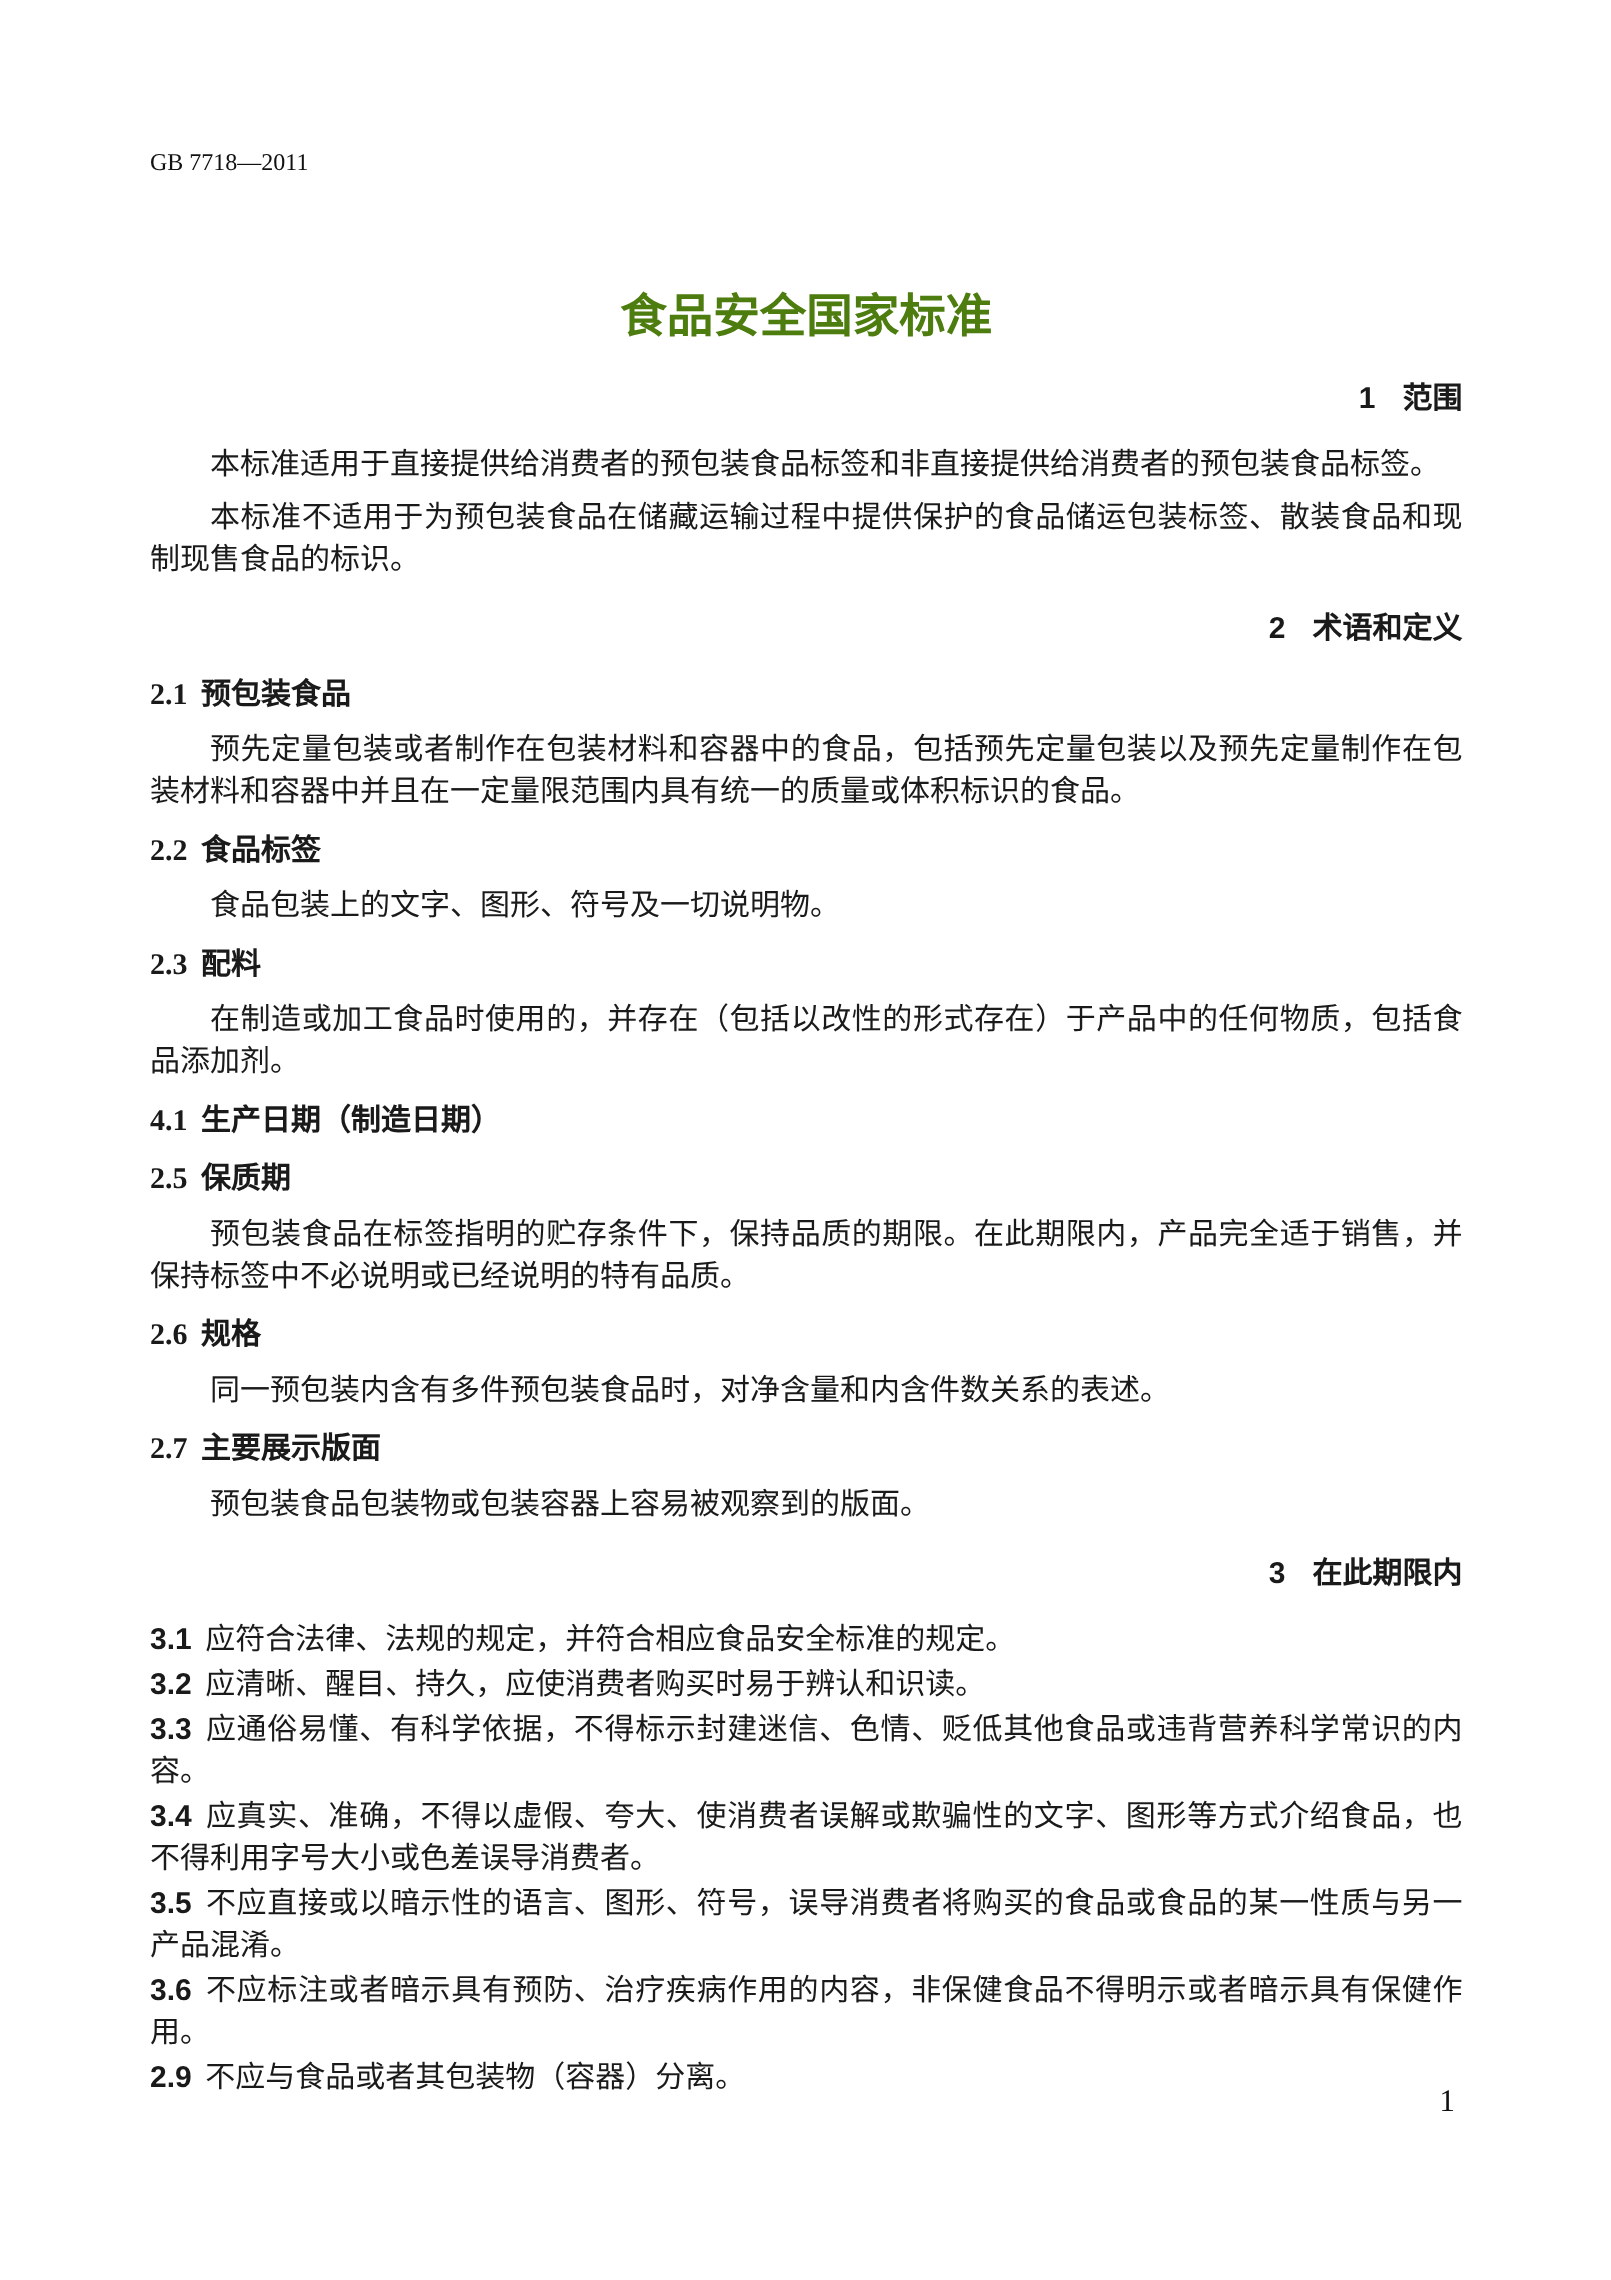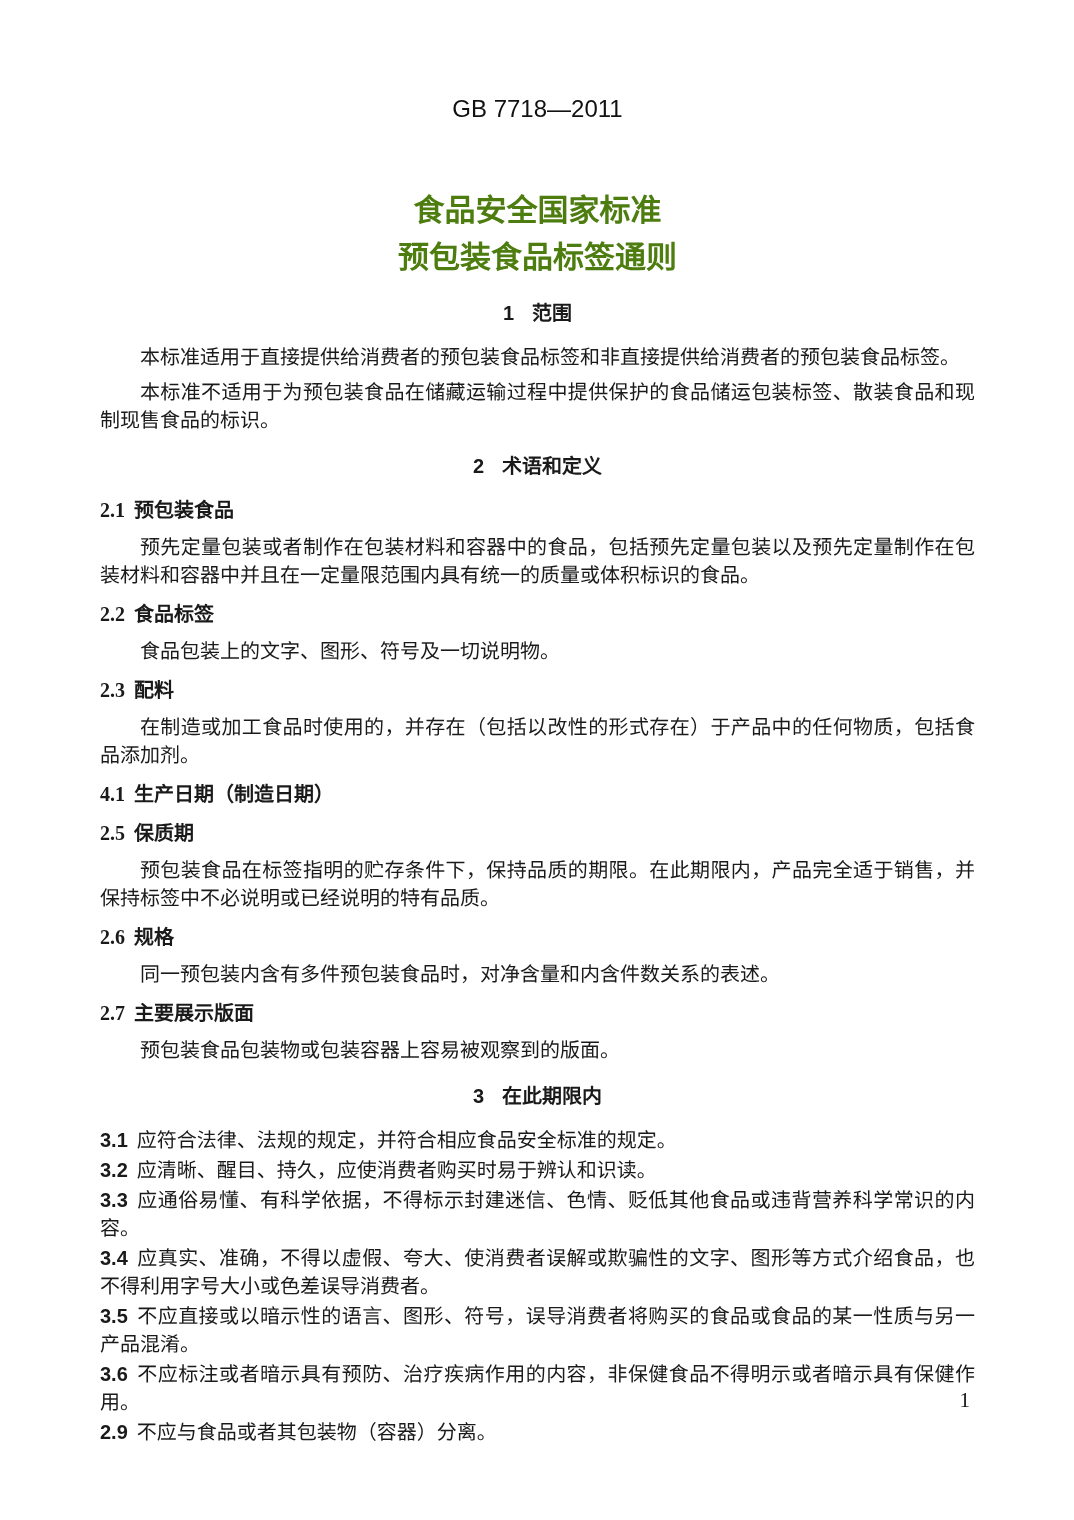--- a/index.html
+++ b/index.html
@@ -13,24 +13,24 @@
     height: 1520px;
     margin: 0 auto;
     background: #ffffff;
     color: #1a1a1a;
     box-sizing: border-box;
     padding: 95px 99px 0 100px;
     font-family: "Liberation Serif", "DejaVu Serif", serif;
     overflow: hidden;
   }
   .doc-code {
-    text-align: center;
-    font-size: 24px;
+    text-align: left;
+    font-size: 16px;
     line-height: 28px;
-    font-family: Liberation Sans, sans-serif;
+    font-family: Liberation Serif, serif;
     color: #111111;
   }
   .title-block {
     margin-top: 64px;
     text-align: center;
     font-family: "Liberation Sans", "DejaVu Sans", sans-serif;
     font-weight: bold;
     font-size: 31px;
     line-height: 47px;
     color: #4d7c0f;
@@ -40,21 +40,21 @@
     font-size: 20px;
     line-height: 28px;
     text-align: justify;
   }
   .chapter-heading {
     font-family: "Liberation Sans", "DejaVu Sans", sans-serif;
     font-weight: bold;
     font-size: 20px;
     line-height: 28px;
     margin: 18px 0 16px 0;
-    text-align: center;
+    text-align: right;
   }
   .chapter-heading .sec-num {
     display: inline-block;
     margin-right: 0.9em;
   }
   .clause-heading {
     font-family: "Liberation Sans", "DejaVu Sans", sans-serif;
     font-weight: bold;
     font-size: 20px;
     line-height: 28px;
@@ -93,21 +93,20 @@
 </style>
 </head>
 <body>
 
 <div class="page">
 
   <div class="doc-code">GB 7718—2011</div>
 
   <div class="title-block">
     <div>食品安全国家标准</div>
-    <div>预包装食品标签通则</div>
   </div>
 
   <div class="doc-body">
       <div class="chapter-heading">
     <span class="sec-num">1</span><span>范围</span>
   </div>
       <p class="body-para">本标准适用于直接提供给消费者的预包装食品标签和非直接提供给消费者的预包装食品标签。</p>
       <p class="body-para">本标准不适用于为预包装食品在储藏运输过程中提供保护的食品储运包装标签、散装食品和现制现售食品的标识。</p>
       <div class="chapter-heading">
     <span class="sec-num">2</span><span>术语和定义</span>

